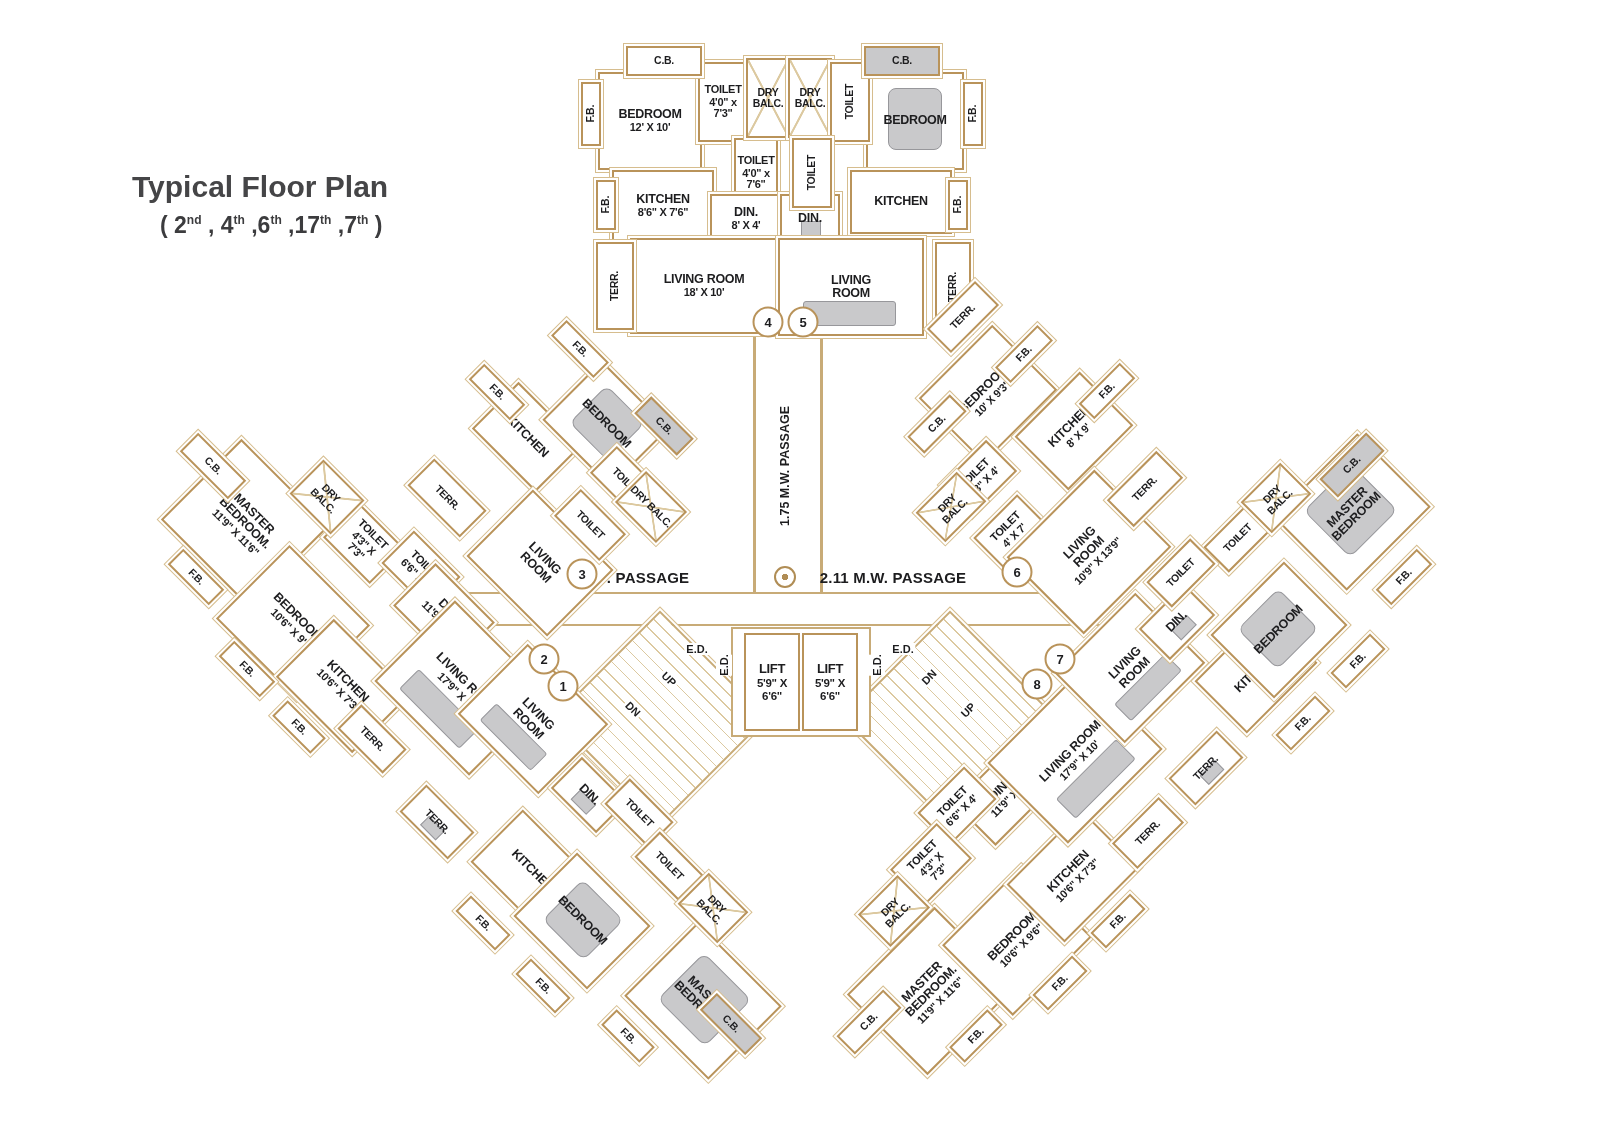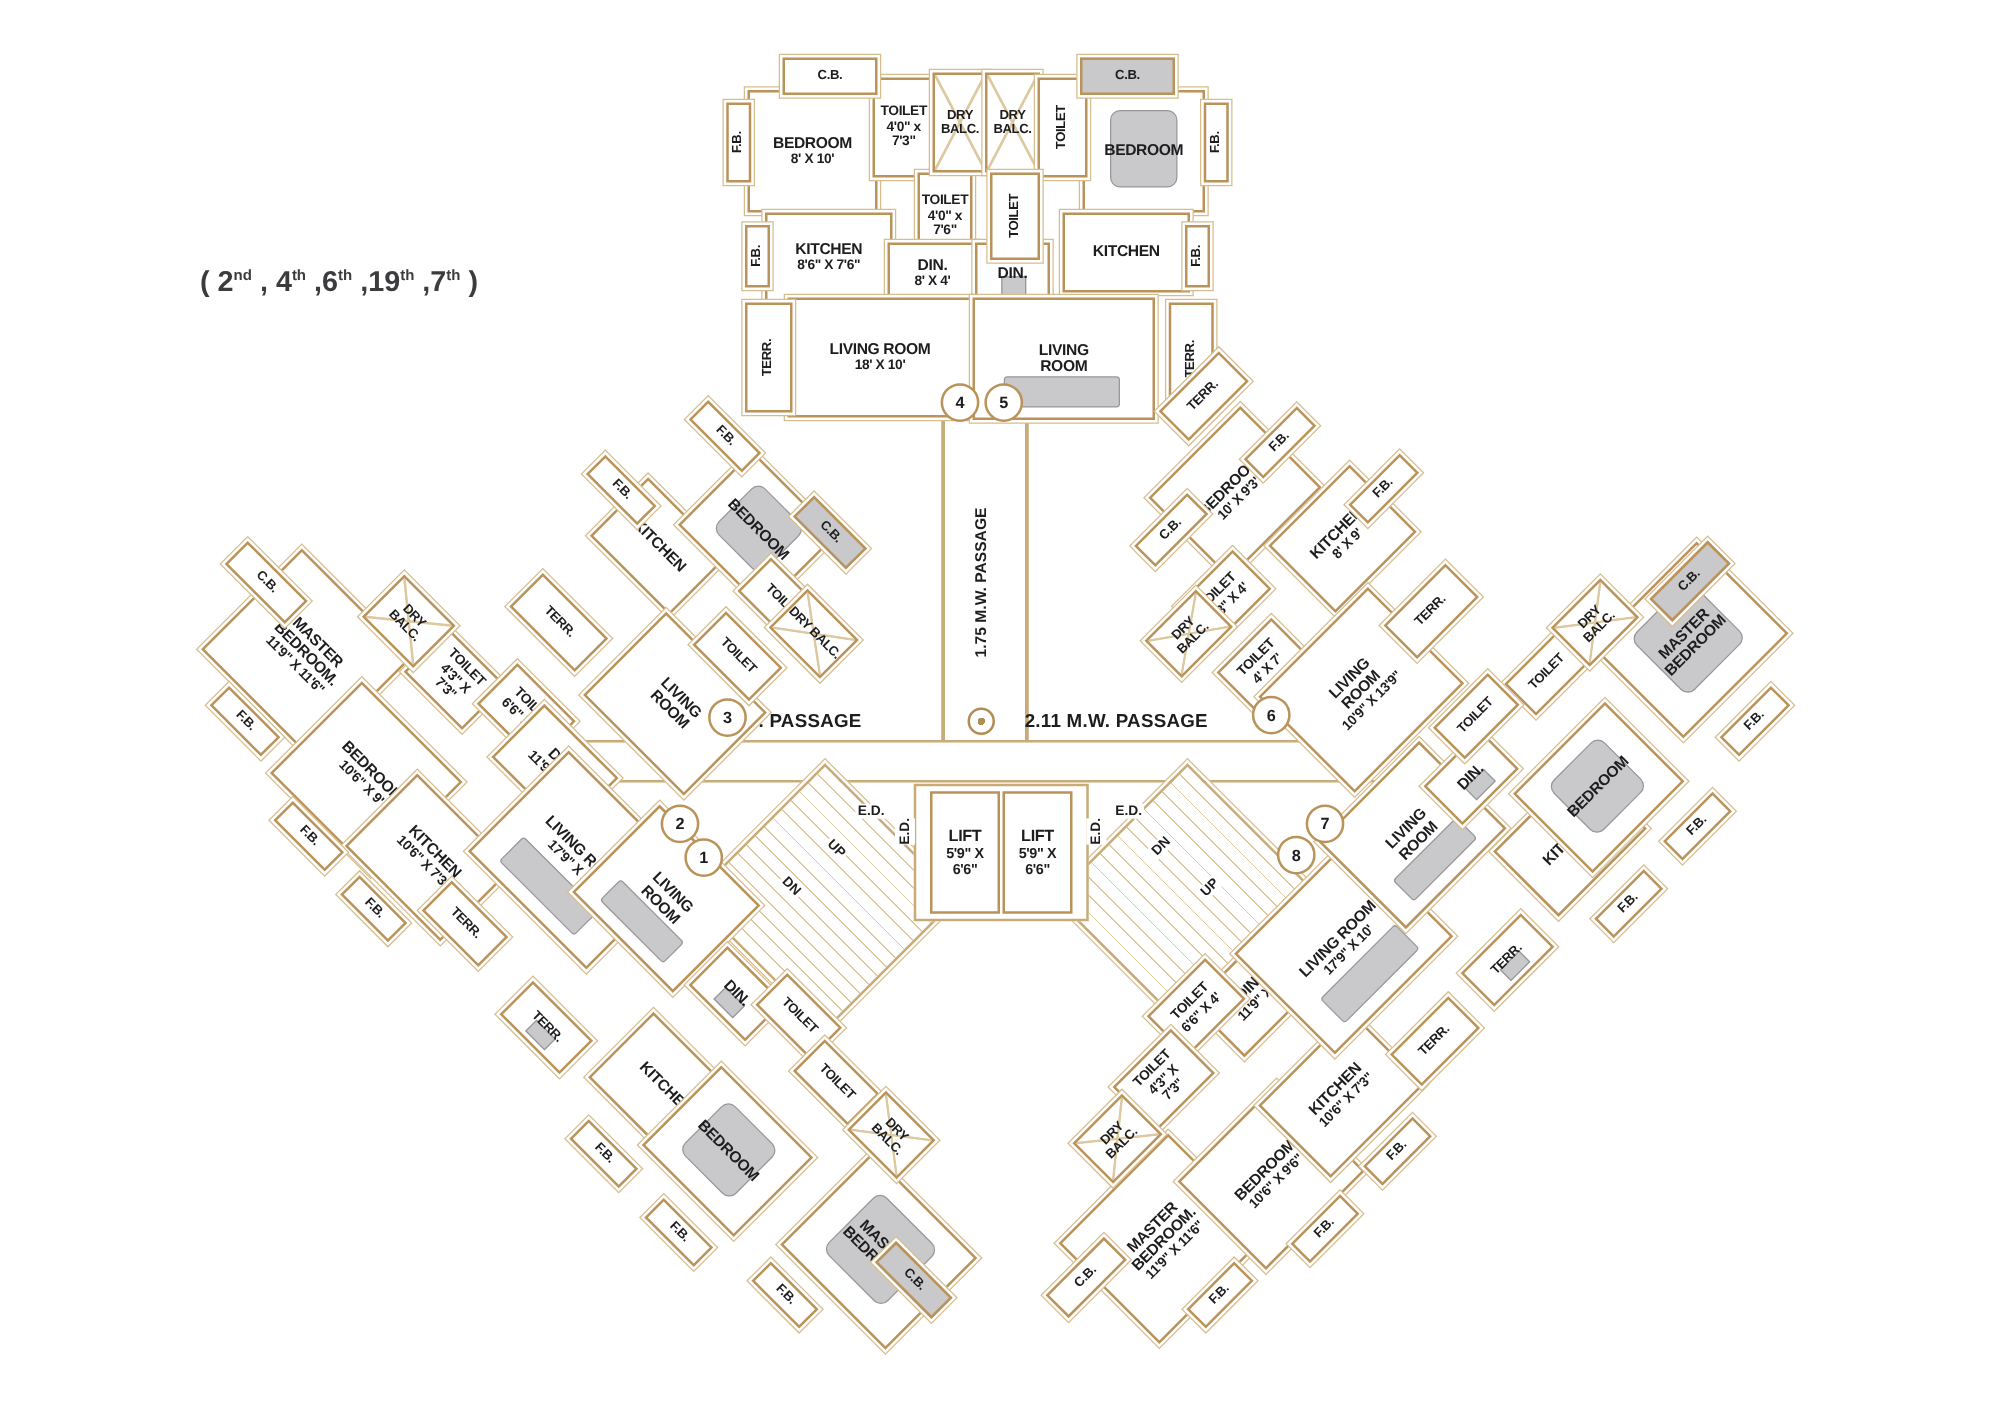--- a/index.html
+++ b/index.html
@@ -65,38 +65,39 @@
   .badge span{font-size:46px;font-weight:bold;color:#3c3c3e;letter-spacing:1px;}
   .subtitle{position:absolute;left:132px;top:170px;font-size:30px;font-weight:bold;color:#454547;z-index:6;}
   .floors{position:absolute;left:160px;top:212px;font-size:23px;font-weight:bold;color:#3c3c3e;z-index:6;}
   .floors sup{font-size:12px;font-weight:bold;}
 </style>
 </head>
 <body>
 
 <div id="canvas">
 
-  <div class="floors"><span>( </span><span>2</span><sup>nd</sup><span> , </span><span>4</span><sup>th</sup><span> ,</span><span>6</span><sup>th</sup><span> ,</span><span>19</span><sup>th</sup><span> ,</span><span>7</span><sup>th</sup><span> )</span></div>
+  <div class="subtitle">Typical Floor Plan</div>
+  <div class="floors"><span>( </span><span>2</span><sup>nd</sup><span> , </span><span>4</span><sup>th</sup><span> ,</span><span>6</span><sup>th</sup><span> ,</span><span>17</span><sup>th</sup><span> ,</span><span>7</span><sup>th</sup><span> )</span></div>
 
   <div class="corridor"></div>
   <div class="shaft"></div>
   <div class="vlabel" style="left:785px;top:466px">1.75 M.W. PASSAGE</div>
   <div class="plabel" style="left:616px;top:577px">2.11 M.W. PASSAGE</div>
   <div class="plabel" style="left:893px;top:577px">2.11 M.W. PASSAGE</div>
   <div class="dcirc" style="left:785px;top:577px"></div>
 
   <div class="room sm" style="left:664px;top:61px;width:72px;height:26px">
       <span class="rn">C.B.</span>
     </div>
   <div class="room sm vert" style="left:591px;top:114px;width:16px;height:60px">
       <span class="rn">F.B.</span>
     </div>
   <div class="room" style="left:650px;top:121px;width:100px;height:94px">
       <span class="rn">BEDROOM</span>
-      <span class="rd">8' X 10'</span>
+      <span class="rd">12' X 10'</span>
     </div>
   <div class="room" style="left:723px;top:102px;width:46px;height:76px">
       <span class="rn" style="font-size:11px">TOILET</span>
       <span class="rd" style="width:30px">4'0" x 7'3"</span>
     </div>
   <div class="room sm hatch" style="left:768px;top:98px;width:40px;height:76px">
       <span class="rn narrow" style="width:34px">DRY BALC.</span>
     </div>
   <div class="room sm hatch" style="left:810px;top:98px;width:40px;height:76px">
       <span class="rn narrow" style="width:34px">DRY BALC.</span>

